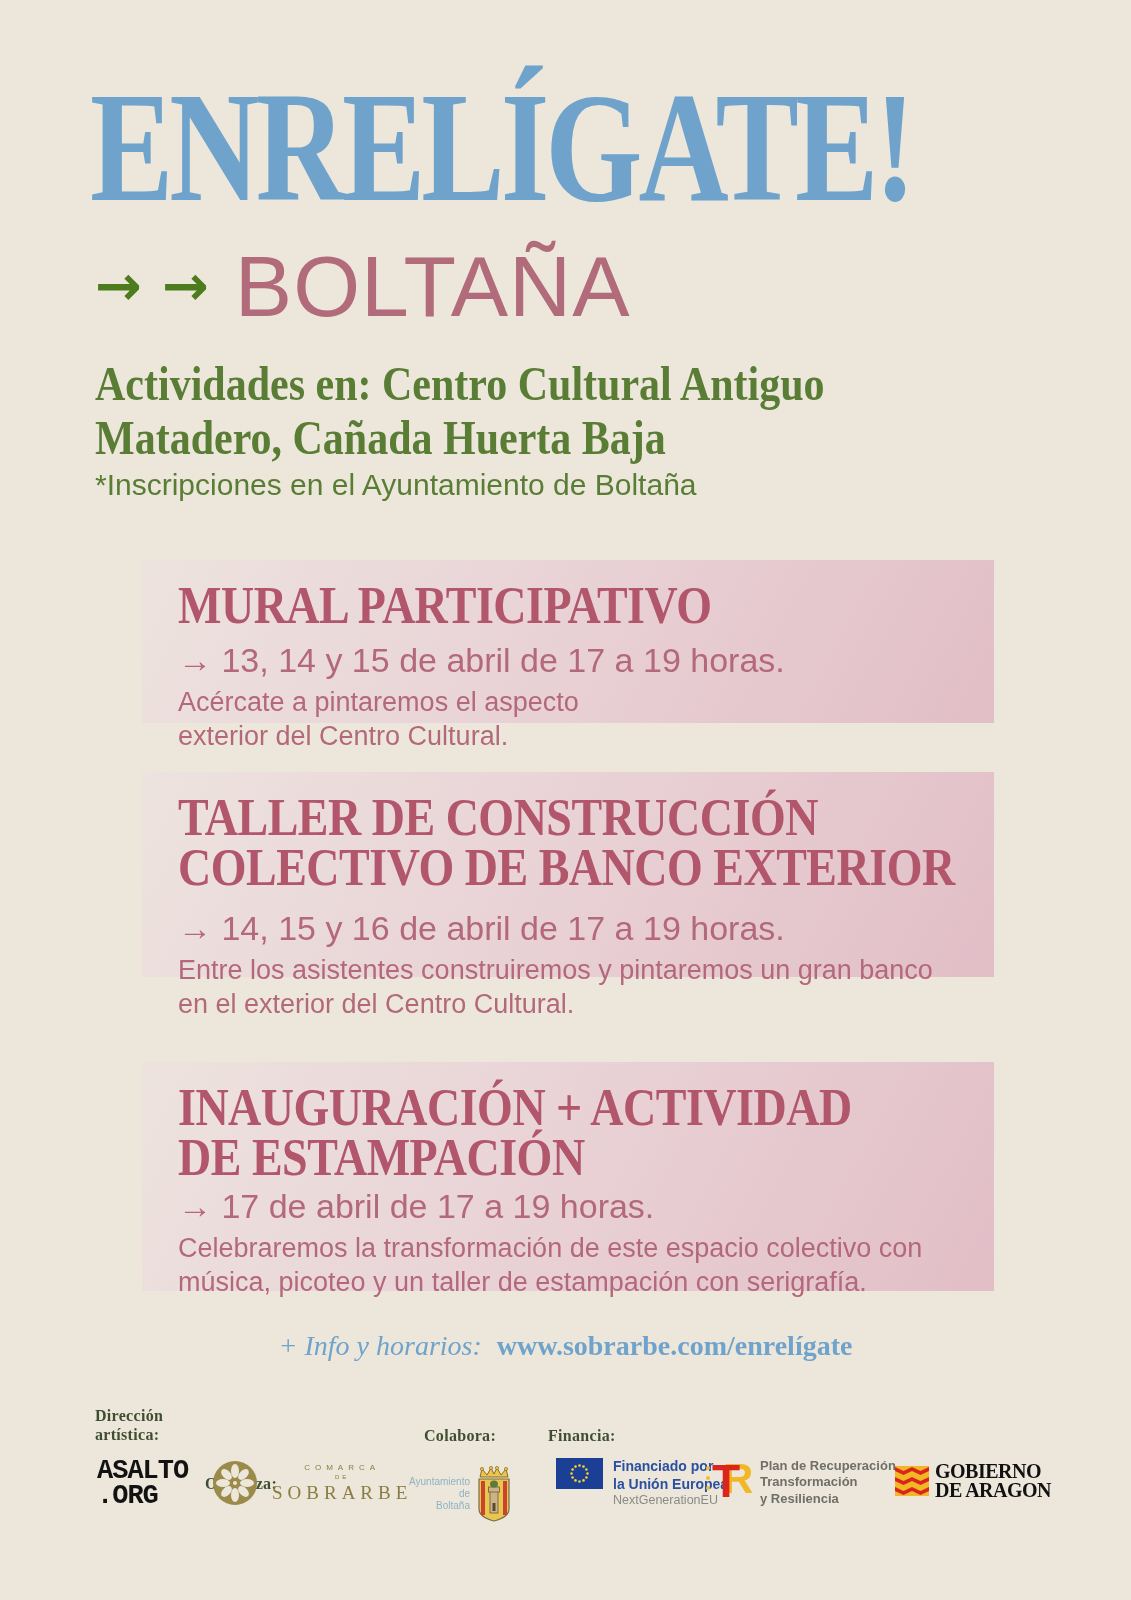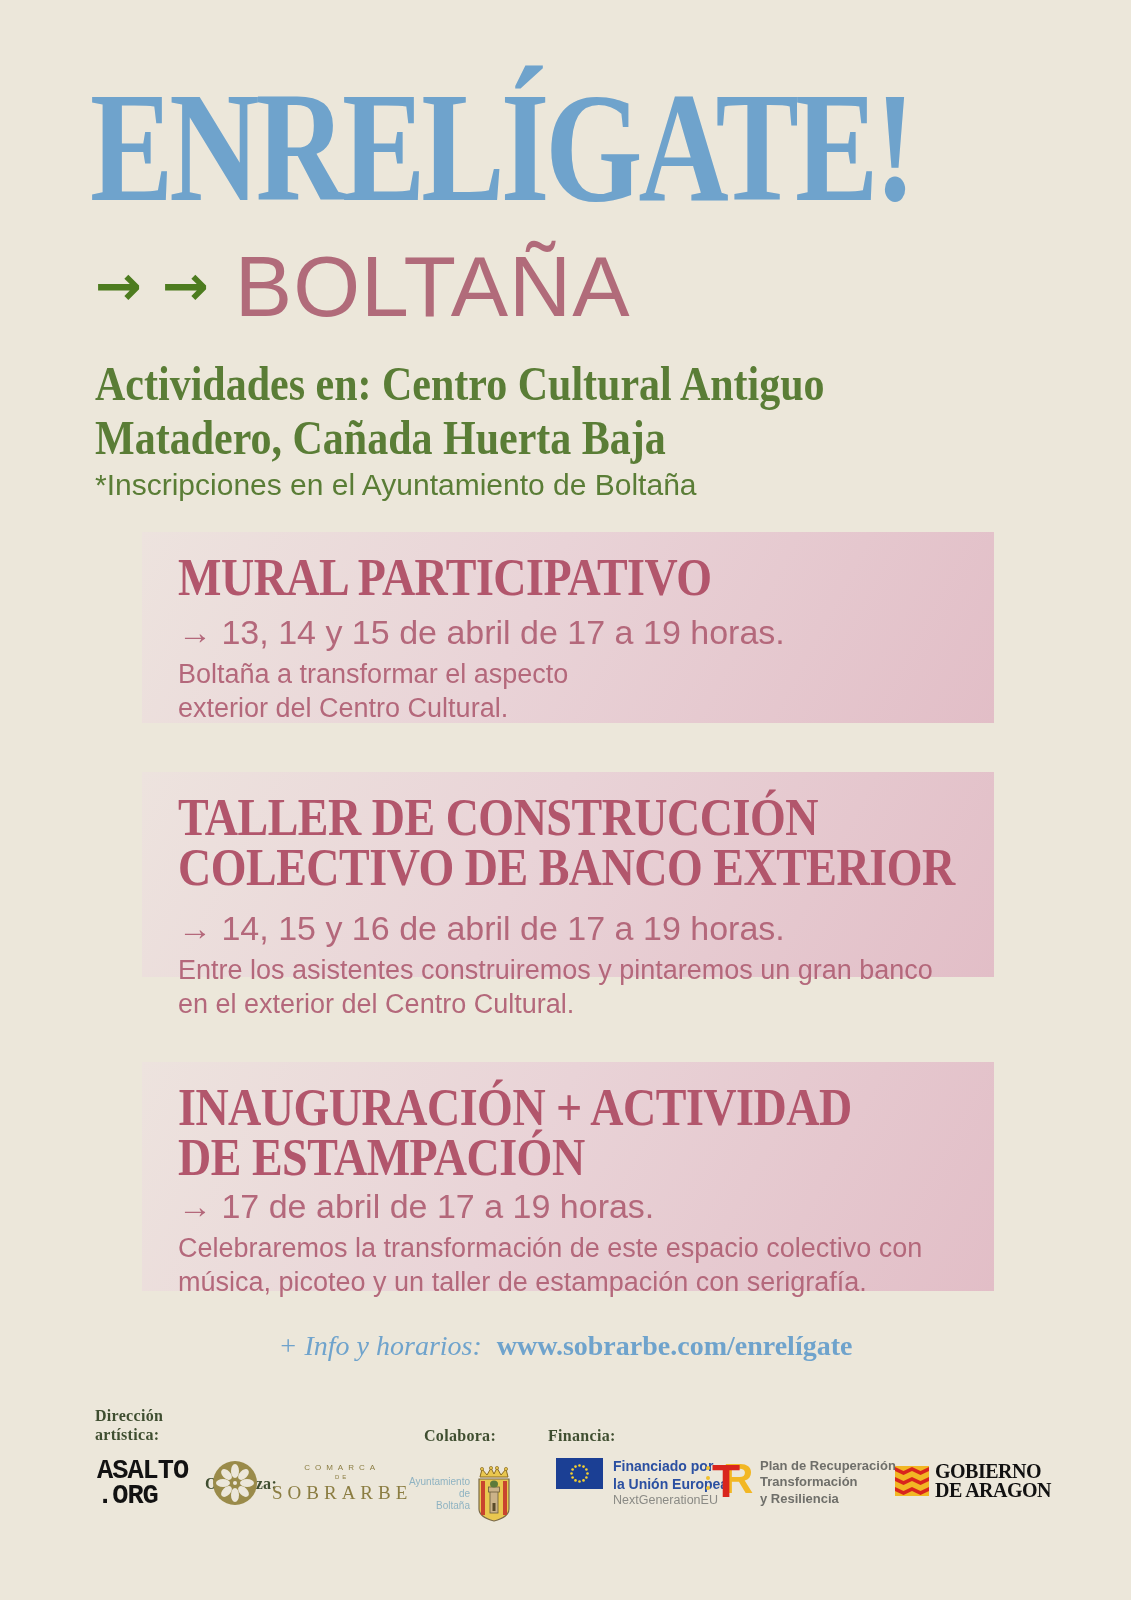--- a/index.html
+++ b/index.html
@@ -39,21 +39,21 @@
   .registration-note {
     position:absolute; left:95px; top:468px;
     font-size:30px; color:#5a7d36; white-space:nowrap;
   }
   
   .event-card {
     position:absolute; left:142px; width:852px;
     background:linear-gradient(118deg,#ede3de 0%,#e9d3d7 45%,#e2bec7 100%);
     box-sizing:border-box; padding:20px 36px;
   }
-  .card-1 { top:532px; height:191px; }
+  .card-1 { top:560px; height:163px; }
   .card-2 { top:772px; height:205px; }
   .card-3 { top:1062px; height:229px; }
   .card-title {
     font-family:"Liberation Serif", serif; font-weight:700;
     font-size:46px; line-height:0.96; letter-spacing:-0.5px;
     color:#b2566c; transform:scaleY(1.15); transform-origin:left top;
     white-space:nowrap;
   }
   .card-date {
     margin-top:18px;
@@ -162,21 +162,21 @@
     <div>Matadero, Cañada Huerta Baja</div>
   </div>
   <div class="registration-note">*Inscripciones en el Ayuntamiento de Boltaña</div>
 
   <div class="event-card card-1">
     <div class="card-title">
       <div>MURAL PARTICIPATIVO</div>
     </div>
     <div class="card-date">→ 13, 14 y 15 de abril de 17 a 19 horas.</div>
     <div class="card-desc">
-      <div>Boltaña a transformar el aspecto</div>
+      <div>Acércate a pintaremos el aspecto</div>
       <div>exterior del Centro Cultural.</div>
     </div>
   </div>
 
   <div class="event-card card-2">
     <div class="card-title">
       <div>TALLER DE CONSTRUCCIÓN</div>
       <div>COLECTIVO DE BANCO EXTERIOR</div>
     </div>
     <div class="card-date mt-extra">→ 14, 15 y 16 de abril de 17 a 19 horas.</div>

